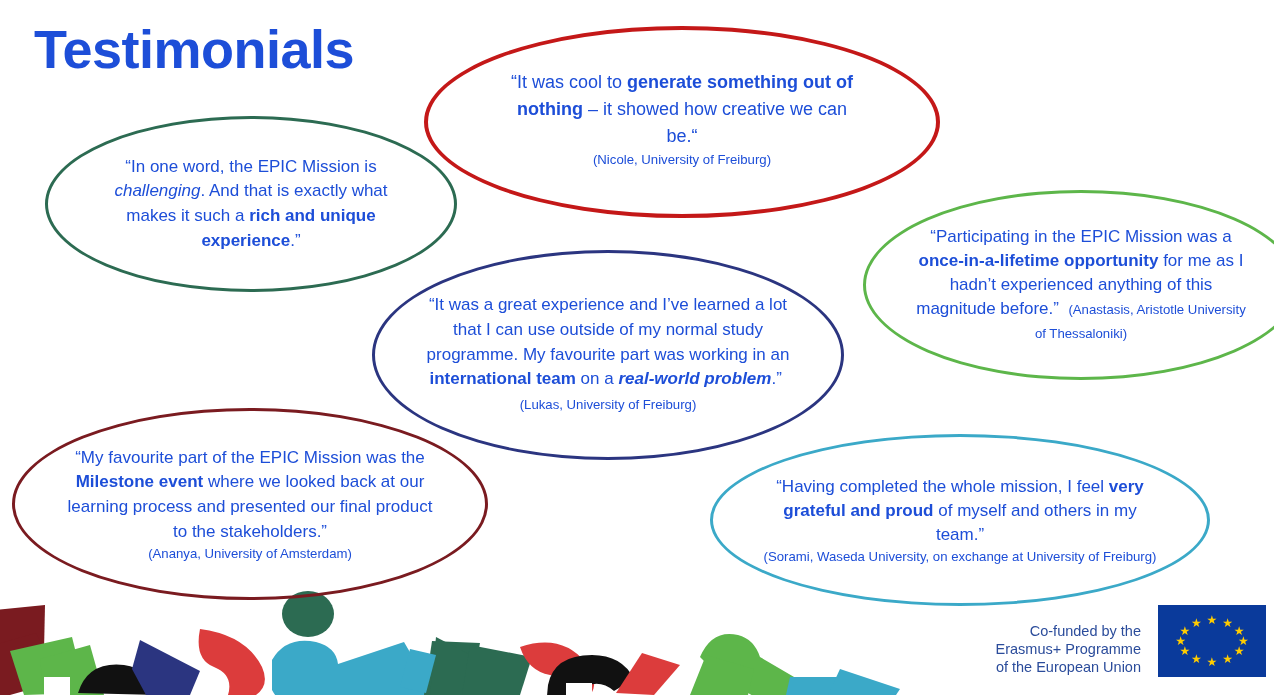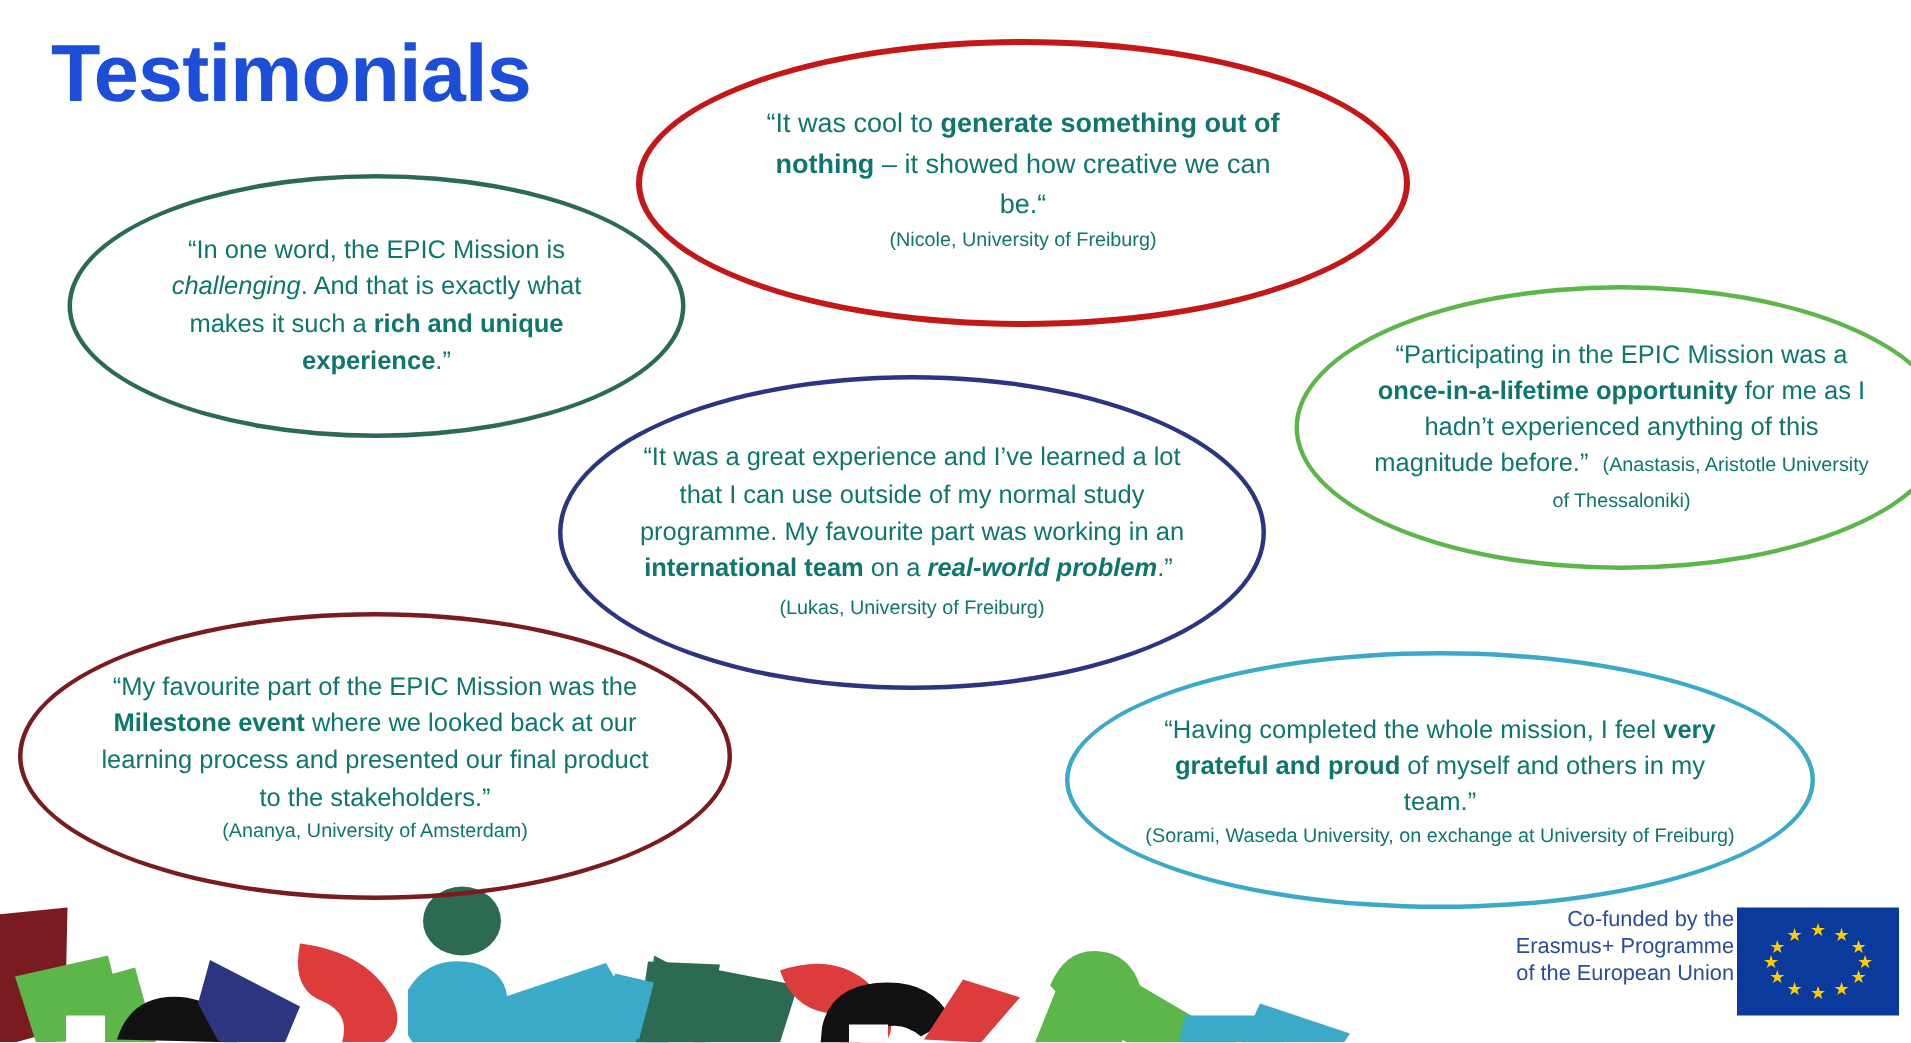--- a/index.html
+++ b/index.html
@@ -47,21 +47,21 @@
     background: transparent;
     display: flex;
     align-items: center;
     justify-content: center;
     text-align: center;
   }
   .bubble .quote-body {
     width: 76%;
     font-size: 17.5px;
     line-height: 1.42;
-    color: #0f766e;
+    color: #1d4ed8;
   }
   .bubble .attrib {
     display: block;
     font-size: 13.2px;
     line-height: 1.3;
     margin-top: 1px;
   }
   .attrib-inline {
     font-size: 13.2px;
   }
@@ -121,22 +121,22 @@
     z-index: 2;
     pointer-events: none;
   }
 
   
   #eu-block {
     position: absolute;
     right: 8px;
     bottom: 18px;
     display: flex;
-    align-items: flex-start;
-    gap: 2px;
+    align-items: flex-end;
+    gap: 17px;
     z-index: 9;
   }
   #eu-text {
     text-align: right;
     color: #2B4C9B;
     font-size: 14.5px;
     line-height: 1.24;
     font-family: "Liberation Sans", sans-serif;
     white-space: nowrap;
   }

